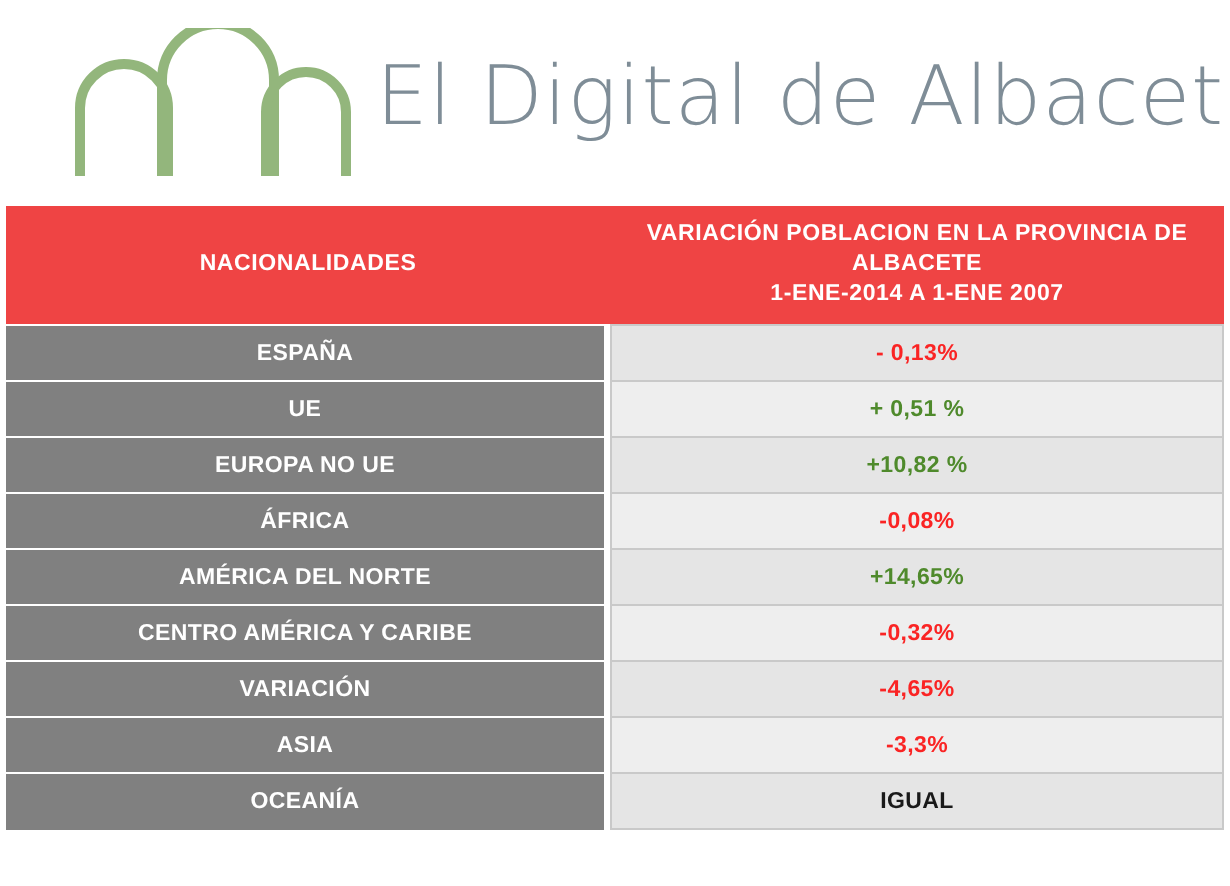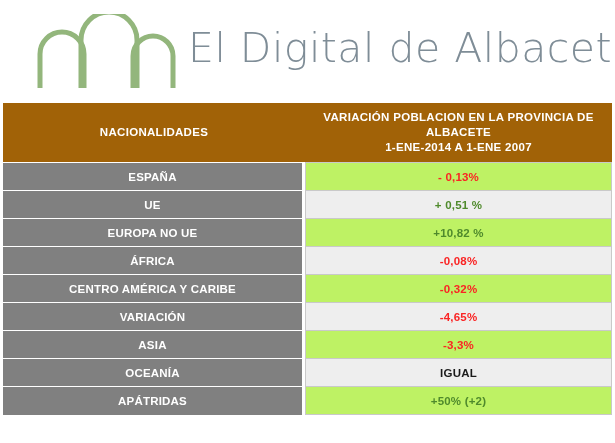--- a/index.html
+++ b/index.html
@@ -49,21 +49,21 @@
     top: 103px;
     width: 609px;
     border-collapse: separate;
     border-spacing: 0;
     table-layout: fixed;
   }
   #infotable .col-label { width: 302px; }
   #infotable .col-value { width: 307px; }
 
   thead th {
-    background: #a16207;
+    background: #ef4444;
     color: #ffffff;
     font-size: 11.5px;
     font-weight: bold;
     letter-spacing: 0.3px;
     text-align: center;
     padding: 0;
     vertical-align: middle;
     height: 59px;
     border: 0;
   }
@@ -81,21 +81,21 @@
   }
   td.cell-label {
     background: #808080;
     color: #ffffff;
     border-top: 1px solid #ffffff;
     border-right: 3px solid #ffffff;
   }
   tbody tr:first-child td.cell-label { border-top: 1px solid #ffffff; margin-left: 48px; }
 
   td.cell-value {
-    background: #bef264;
+    background: #e5e5e5;
     border-top: 1px solid #c9c9c9;
     border-left: 1px solid #c9c9c9;
     border-right: 1px solid #c9c9c9;
   }
   tbody tr:nth-child(even) td.cell-value { background: #eeeeee; }
   tbody tr:last-child td.cell-value { border-bottom: 1px solid #c9c9c9; }
 
   .v-neg { color: #fa2424; }
   .v-pos { color: #4f8a2c; }
   .v-flat { color: #1a1a1a; }
@@ -150,33 +150,33 @@
       </tr>
       <tr>
         <td class="cell-label">EUROPA NO UE</td>
         <td class="cell-value v-pos">+10,82 %</td>
       </tr>
       <tr>
         <td class="cell-label">ÁFRICA</td>
         <td class="cell-value v-neg">-0,08%</td>
       </tr>
       <tr>
+        <td class="cell-label">AMÉRICA DEL NORTE</td>
+        <td class="cell-value v-pos">+14,65%</td>
+      </tr>
+      <tr>
         <td class="cell-label">CENTRO AMÉRICA Y CARIBE</td>
         <td class="cell-value v-neg">-0,32%</td>
       </tr>
       <tr>
         <td class="cell-label">VARIACIÓN</td>
         <td class="cell-value v-neg">-4,65%</td>
       </tr>
       <tr>
         <td class="cell-label">ASIA</td>
         <td class="cell-value v-neg">-3,3%</td>
       </tr>
       <tr>
         <td class="cell-label">OCEANÍA</td>
         <td class="cell-value v-flat">IGUAL</td>
       </tr>
-      <tr>
-        <td class="cell-label">APÁTRIDAS</td>
-        <td class="cell-value v-pos">+50% (+2)</td>
-      </tr>
     </tbody>
 </table>
 
 </body></html>

